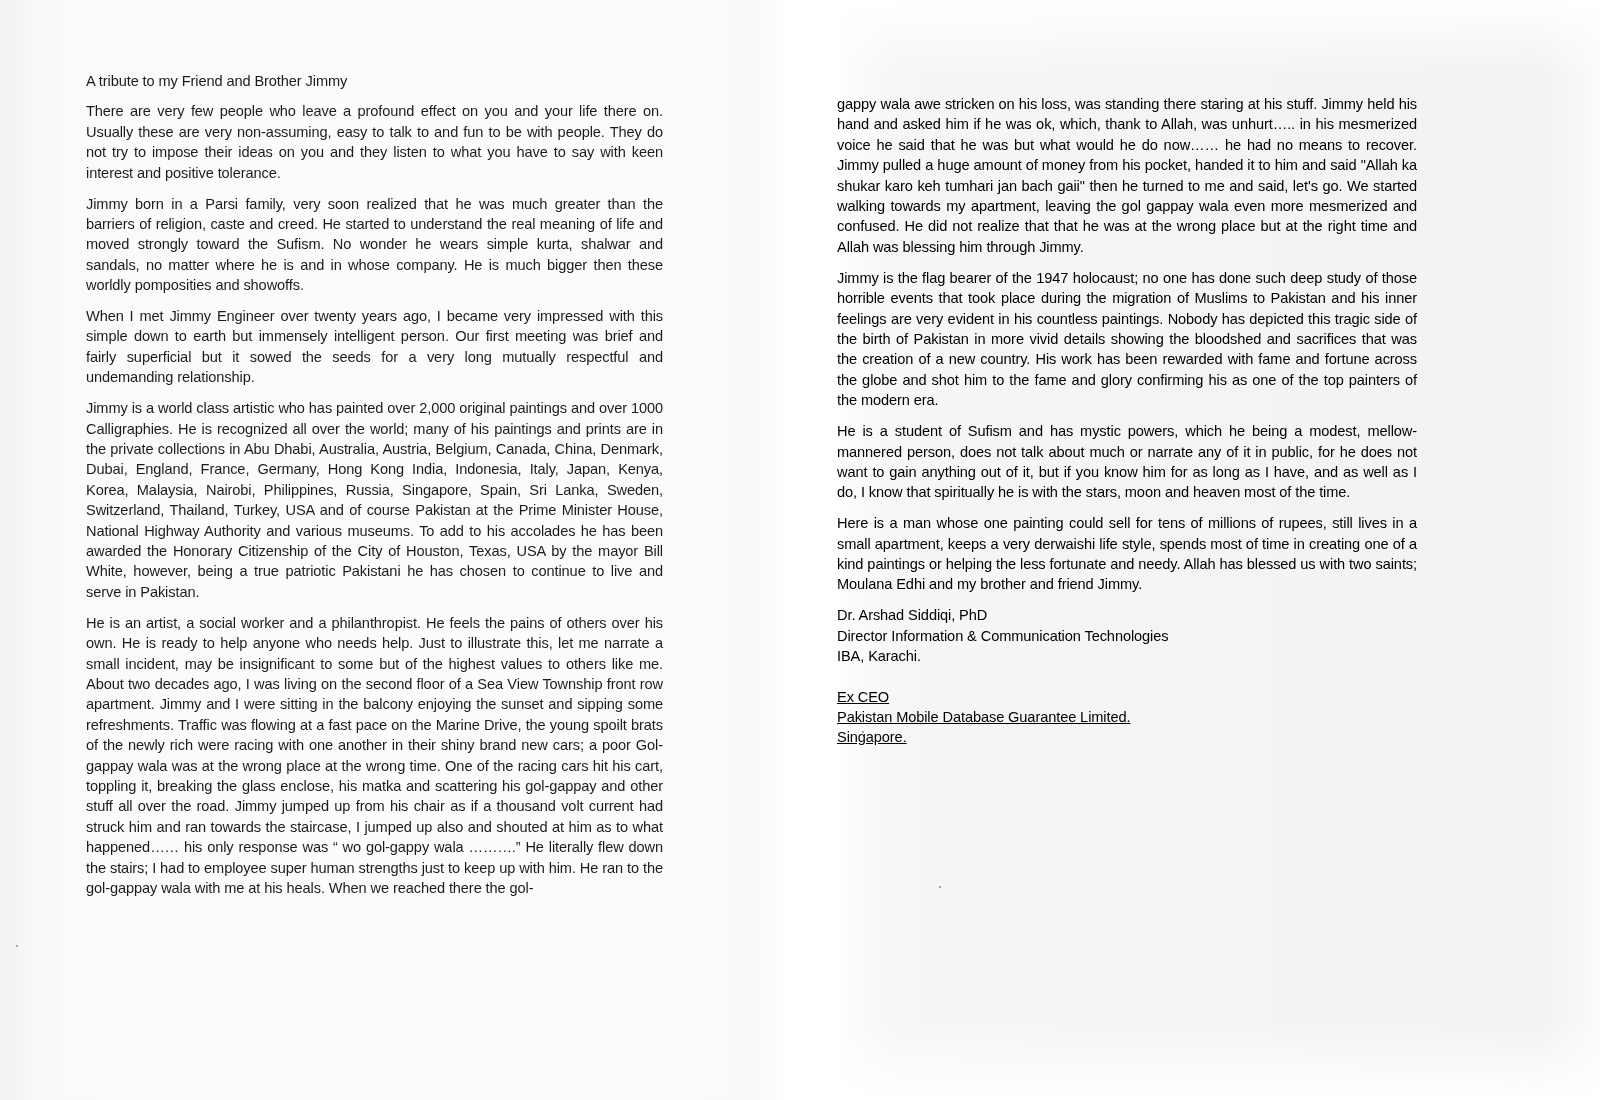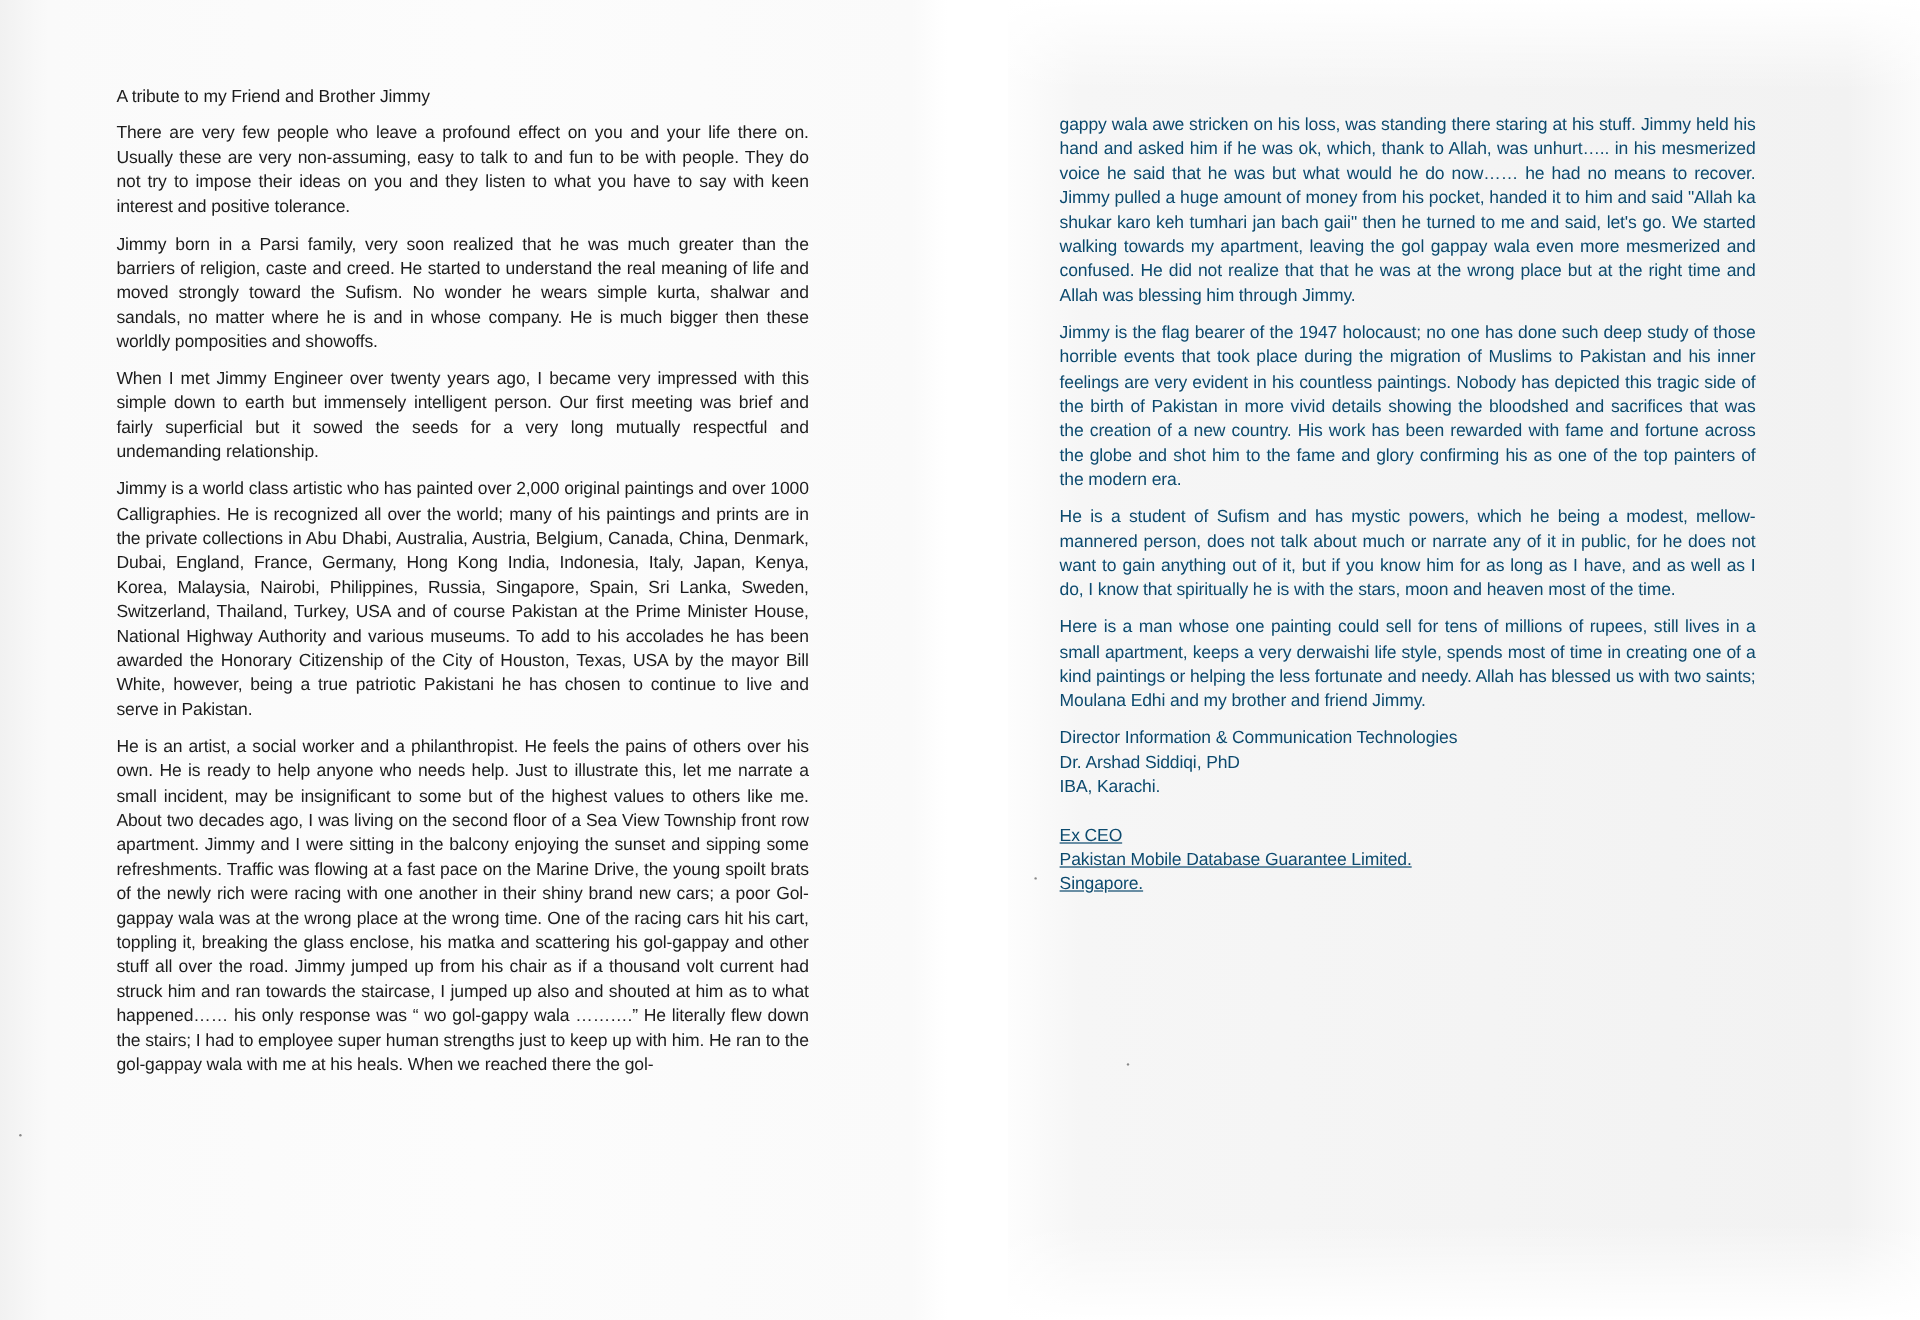--- a/index.html
+++ b/index.html
@@ -28,22 +28,22 @@
     content: ""; position: absolute; left: 0; right: 0; bottom: 0; height: 80px;
     background: linear-gradient(0deg, #ffffff 0px, rgba(255,255,255,0) 80px);
   }
   .column {
     position: absolute;
     font-size: 14.6px;
     line-height: 20.4px;
     text-align: justify;
     letter-spacing: -0.1px;
   }
-  .column-left { left: 97px; top: 71px; width: 577px; }
-  .column-right { left: 883px; top: 94px; width: 580px; color: #0c4a6e; }
+  .column-left { left: 86px; top: 71px; width: 577px; }
+  .column-right { left: 837px; top: 94px; width: 580px; color: #000000; }
   .doc-title {
     margin: 0 0 10px 0; font-size: 14.6px; font-weight: normal; text-align: left;
   }
   .para { margin: 0 0 10.5px 0; }
   .right-para { margin: 0 0 10.5px 0; }
   .signature { margin: 0; text-align: left; }
   .sig-block { margin-top: 8px; }
   .sig-block2 { margin-top: 20px; text-decoration: underline; }
   .sig-line { display: block; }
   .scan-speck {
@@ -65,22 +65,22 @@
   <p class="para">He is an artist, a social worker and a philanthropist. He feels the pains of others over his own. He is ready to help anyone who needs help. Just to illustrate this, let me narrate a small incident, may be insignificant to some but of the highest values to others like me. About two decades ago, I was living on the second floor of a Sea View Township front row apartment. Jimmy and I were sitting in the balcony enjoying the sunset and sipping some refreshments. Traffic was flowing at a fast pace on the Marine Drive, the young spoilt brats of the newly rich were racing with one another in their shiny brand new cars; a poor Gol-gappay wala was at the wrong place at the wrong time. One of the racing cars hit his cart, toppling it, breaking the glass enclose, his matka and scattering his gol-gappay and other stuff all over the road. Jimmy jumped up from his chair as if a thousand volt current had struck him and ran towards the staircase, I jumped up also and shouted at him as to what happened…… his only response was “ wo gol-gappy wala ……….” He literally flew down the stairs; I had to employee super human strengths just to keep up with him. He ran to the gol-gappay wala with me at his heals. When we reached there the gol-</p>
 </div>
 
 <div class="column column-right">
   <p class="right-para">gappy wala awe stricken on his loss, was standing there staring at his stuff. Jimmy held his hand and asked him if he was ok, which, thank to Allah, was unhurt….. in his mesmerized voice he said that he was but what would he do now…… he had no means to recover. Jimmy pulled a huge amount of money from his pocket, handed it to him and said "Allah ka shukar karo keh tumhari jan bach gaii" then he turned to me and said, let's go. We started walking towards my apartment, leaving the gol gappay wala even more mesmerized and confused. He did not realize that that he was at the wrong place but at the right time and Allah was blessing him through Jimmy.</p>
   <p class="right-para">Jimmy is the flag bearer of the 1947 holocaust; no one has done such deep study of those horrible events that took place during the migration of Muslims to Pakistan and his inner feelings are very evident in his countless paintings. Nobody has depicted this tragic side of the birth of Pakistan in more vivid details showing the bloodshed and sacrifices that was the creation of a new country. His work has been rewarded with fame and fortune across the globe and shot him to the fame and glory confirming his as one of the top painters of the modern era.</p>
   <p class="right-para">He is a student of Sufism and has mystic powers, which he being a modest, mellow-mannered person, does not talk about much or narrate any of it in public, for he does not want to gain anything out of it, but if you know him for as long as I have, and as well as I do, I know that spiritually he is with the stars, moon and heaven most of the time.</p>
   <p class="right-para">Here is a man whose one painting could sell for tens of millions of rupees, still lives in a small apartment, keeps a very derwaishi life style, spends most of time in creating one of a kind paintings or helping the less fortunate and needy. Allah has blessed us with two saints; Moulana Edhi and my brother and friend Jimmy.</p>
 
   <div class="signature sig-block">
+    <span class="sig-line">Dr. Arshad Siddiqi, PhD</span>
     <span class="sig-line">Director Information &amp; Communication Technologies</span>
-    <span class="sig-line">Dr. Arshad Siddiqi, PhD</span>
     <span class="sig-line">IBA, Karachi.</span>
   </div>
   <div class="signature sig-block2">
     <span class="sig-line">Ex CEO</span>
     <span class="sig-line">Pakistan Mobile Database Guarantee Limited.</span>
     <span class="sig-line">Singapore.</span>
   </div>
 </div>
 
 <span class="scan-speck" style="left:862px;top:731px;"></span>

